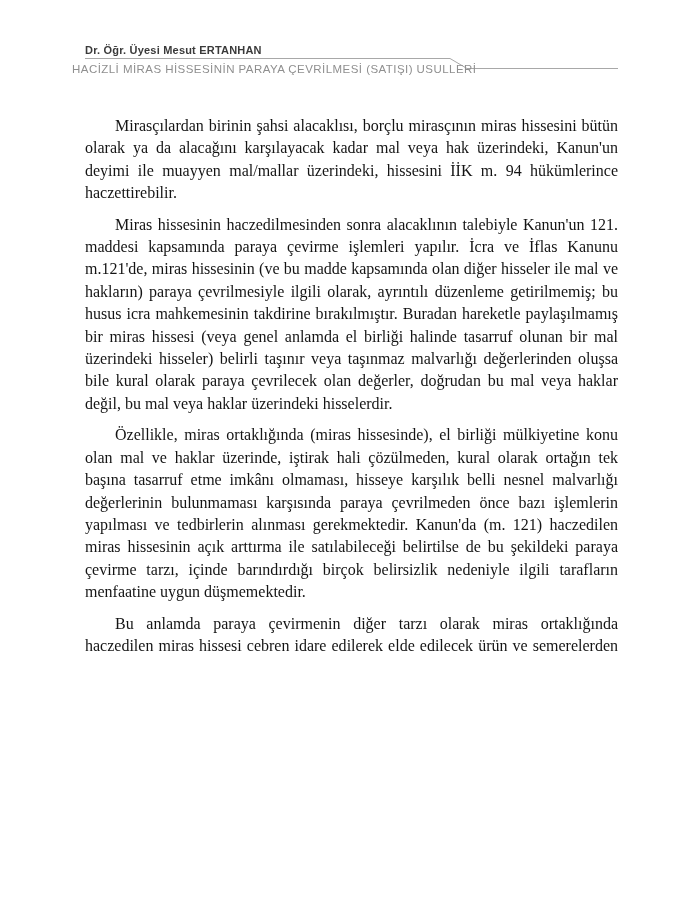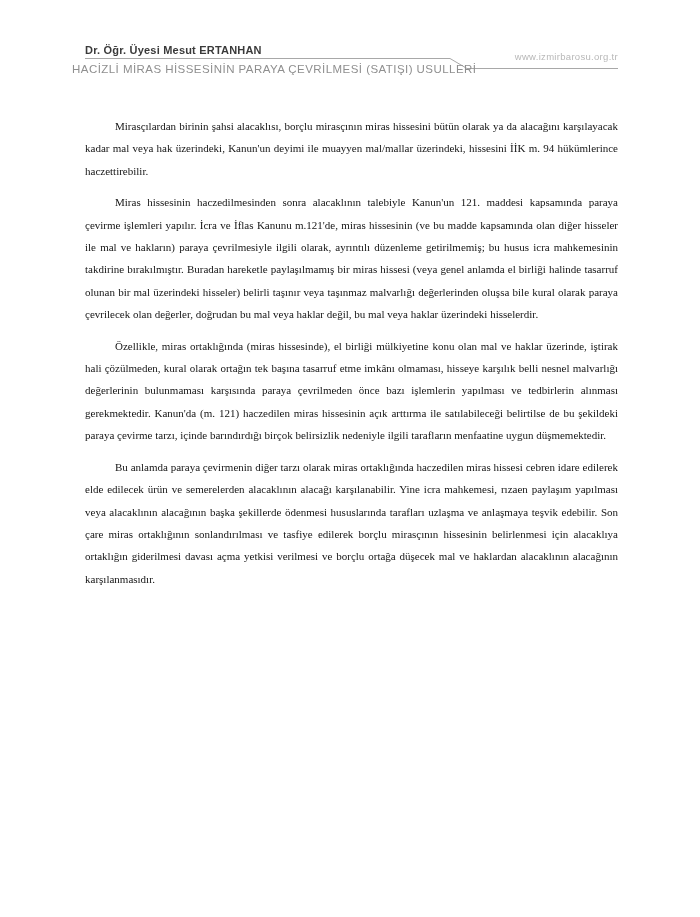--- a/index.html
+++ b/index.html
@@ -55,21 +55,21 @@
     white-space: nowrap;
   }
 
   
   .body-text {
     position: absolute;
     left: 85px;
     top: 115px;
     width: 533px;
     font-family: "Liberation Serif", "DejaVu Serif", serif;
-    font-size: 11px;
+    font-size: 16px;
     line-height: 22.4px;
     color: #141414;
     text-align: justify;
   }
   .body-text p {
     margin: 0 0 9px 0;
     text-indent: 30px;
   }
 
   
@@ -99,21 +99,20 @@
 <body>
 
 <div class="page">
 
   <div class="author-name">Dr. Öğr. Üyesi Mesut ERTANHAN</div>
 
   <svg class="header-rule" viewBox="0 0 533 14" preserveAspectRatio="none">
     <polyline points="0,1.5 365,1.5 382,11.5 533,11.5" fill="none" stroke="#a8a8a8" stroke-width="1"></polyline>
   </svg>
 
-  <div class="site-url">www.izmirbarosu.org.tr</div>
 
   <div class="article-title">HACİZLİ MİRAS HİSSESİNİN PARAYA ÇEVRİLMESİ  (SATIŞI) USULLERİ</div>
 
   <main class="body-text">
     <p>Mirasçılardan birinin şahsi alacaklısı, borçlu mirasçının miras hissesini bütün olarak ya da alacağını karşılayacak kadar mal veya hak üzerindeki, Kanun'un deyimi ile muayyen mal/mallar üzerindeki, hissesini İİK m. 94 hükümlerince haczettirebilir.</p>
     <p>Miras hissesinin haczedilmesinden sonra alacaklının talebiyle Kanun'un 121. maddesi kapsamında paraya çevirme işlemleri yapılır. İcra ve İflas Kanunu m.121'de, miras hissesinin (ve bu madde kapsamında olan diğer hisseler ile mal ve hakların) paraya çevrilmesiyle ilgili olarak, ayrıntılı düzenleme getirilmemiş; bu husus icra mahkemesinin takdirine bırakılmıştır. Buradan hareketle paylaşılmamış bir miras hissesi (veya genel anlamda el birliği halinde tasarruf olunan bir mal üzerindeki hisseler) belirli taşınır veya taşınmaz malvarlığı değerlerinden oluşsa bile kural olarak paraya çevrilecek olan değerler, doğrudan bu mal veya haklar değil, bu mal veya haklar üzerindeki hisselerdir.</p>
     <p>Özellikle, miras ortaklığında (miras hissesinde), el birliği mülkiyetine konu olan mal ve haklar üzerinde, iştirak hali çözülmeden, kural olarak ortağın tek başına tasarruf etme imkânı olmaması, hisseye karşılık belli nesnel malvarlığı değerlerinin bulunmaması karşısında paraya çevrilmeden önce bazı işlemlerin yapılması ve tedbirlerin alınması gerekmektedir. Kanun'da (m. 121) haczedilen miras hissesinin açık arttırma ile satılabileceği belirtilse de bu şekildeki paraya çevirme tarzı, içinde barındırdığı birçok belirsizlik nedeniyle ilgili tarafların menfaatine uygun düşmemektedir.</p>
     <p>Bu anlamda paraya çevirmenin diğer tarzı olarak miras ortaklığında haczedilen miras hissesi cebren idare edilerek elde edilecek ürün ve semerelerden alacaklının alacağı karşılanabilir. Yine icra mahkemesi, rızaen paylaşım yapılması veya alacaklının alacağının başka şekillerde ödenmesi hususlarında tarafları uzlaşma ve anlaşmaya teşvik edebilir. Son çare miras ortaklığının sonlandırılması ve tasfiye edilerek borçlu mirasçının hissesinin belirlenmesi için alacaklıya ortaklığın giderilmesi davası açma yetkisi verilmesi ve borçlu ortağa düşecek mal ve haklardan alacaklının alacağının karşılanmasıdır.</p>
   </main>
 

